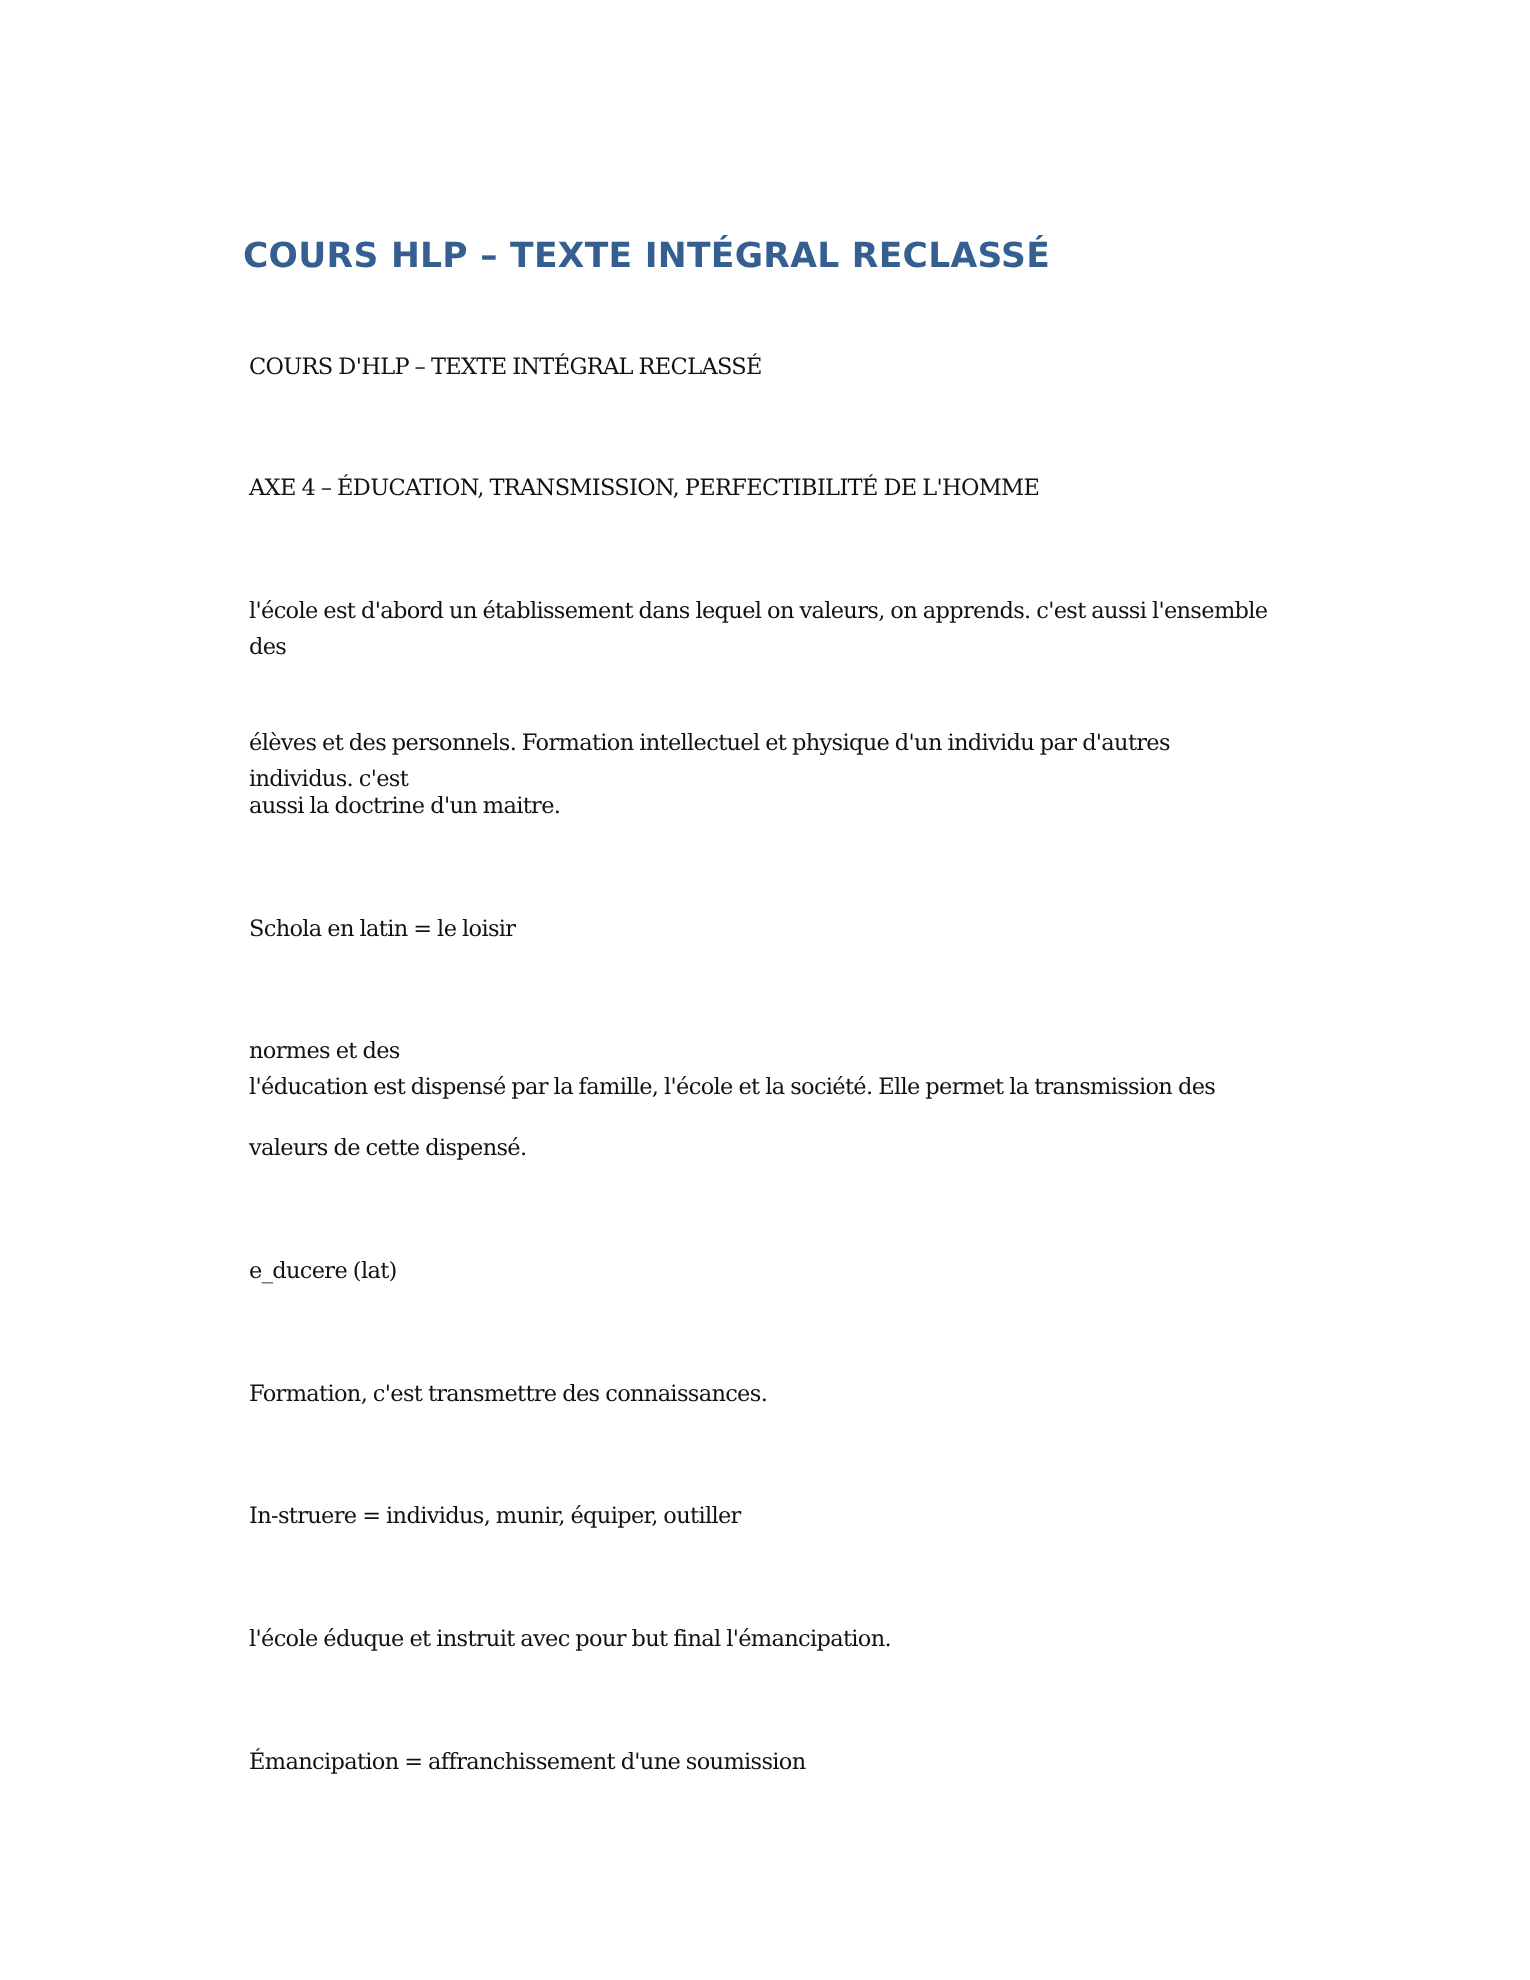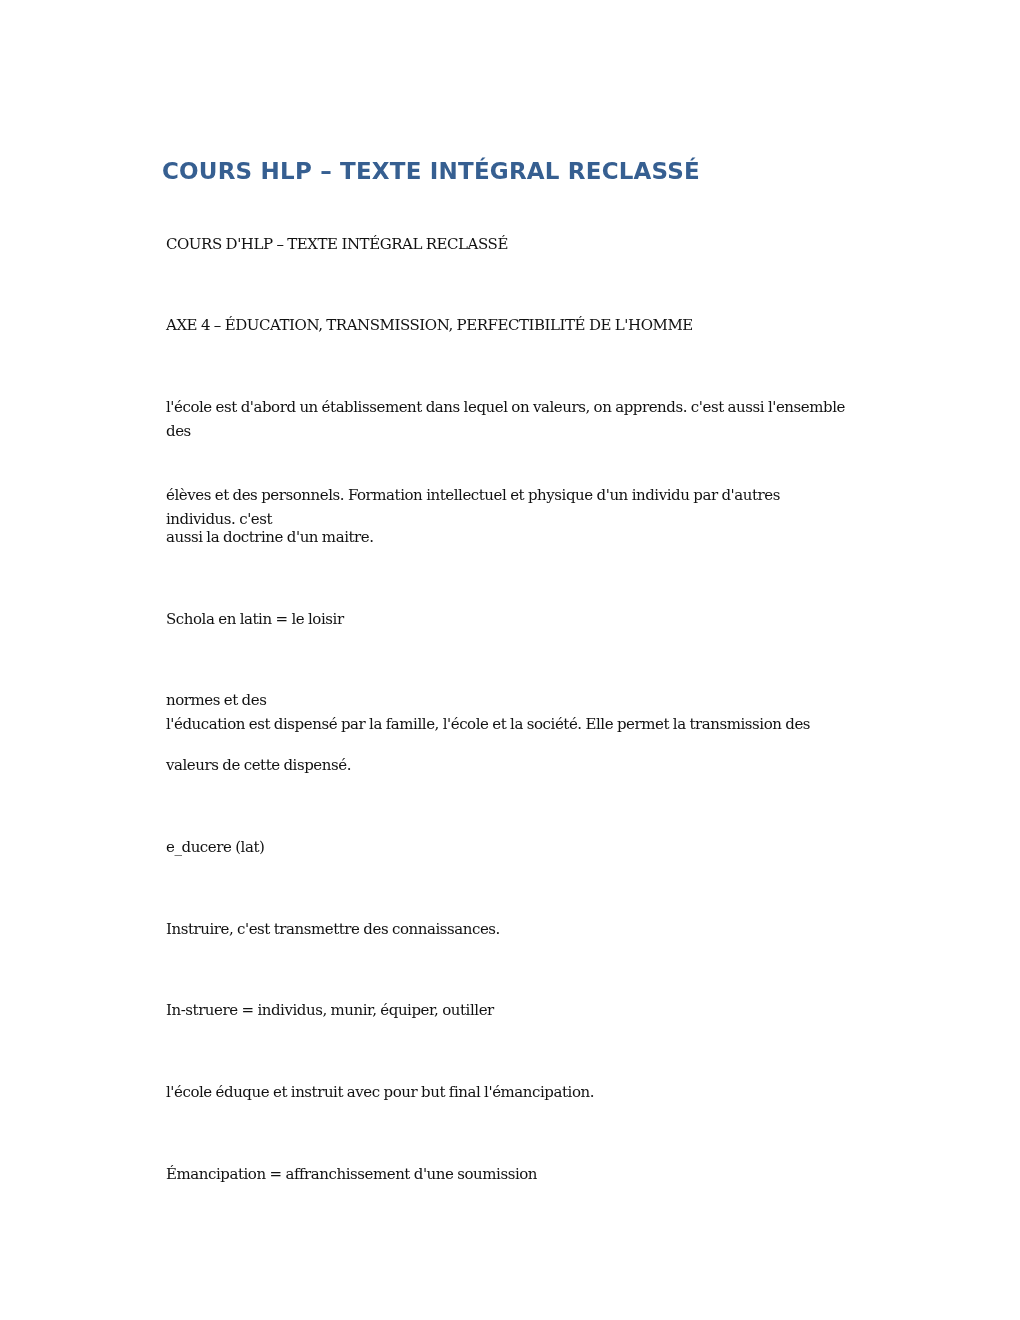--- a/index.html
+++ b/index.html
@@ -82,21 +82,21 @@
 
   <div class="para" style="top:753px;">
     <span>valeurs de cette dispensé.</span>
   </div>
 
   <div class="para" style="top:835px;">
     <span>e_ducere (lat)</span>
   </div>
 
   <div class="para" style="top:917px;">
-    <span>Instruire, c'est transmettre des connaissances.</span>
+    <span>Formation, c'est transmettre des connaissances.</span>
   </div>
 
   <div class="para" style="top:998px;">
     <span>In-struere = individus, munir, équiper, outiller</span>
   </div>
 
   <div class="para" style="top:1080px;">
     <span>l'école éduque et instruit avec pour but final l'émancipation.</span>
   </div>
 

